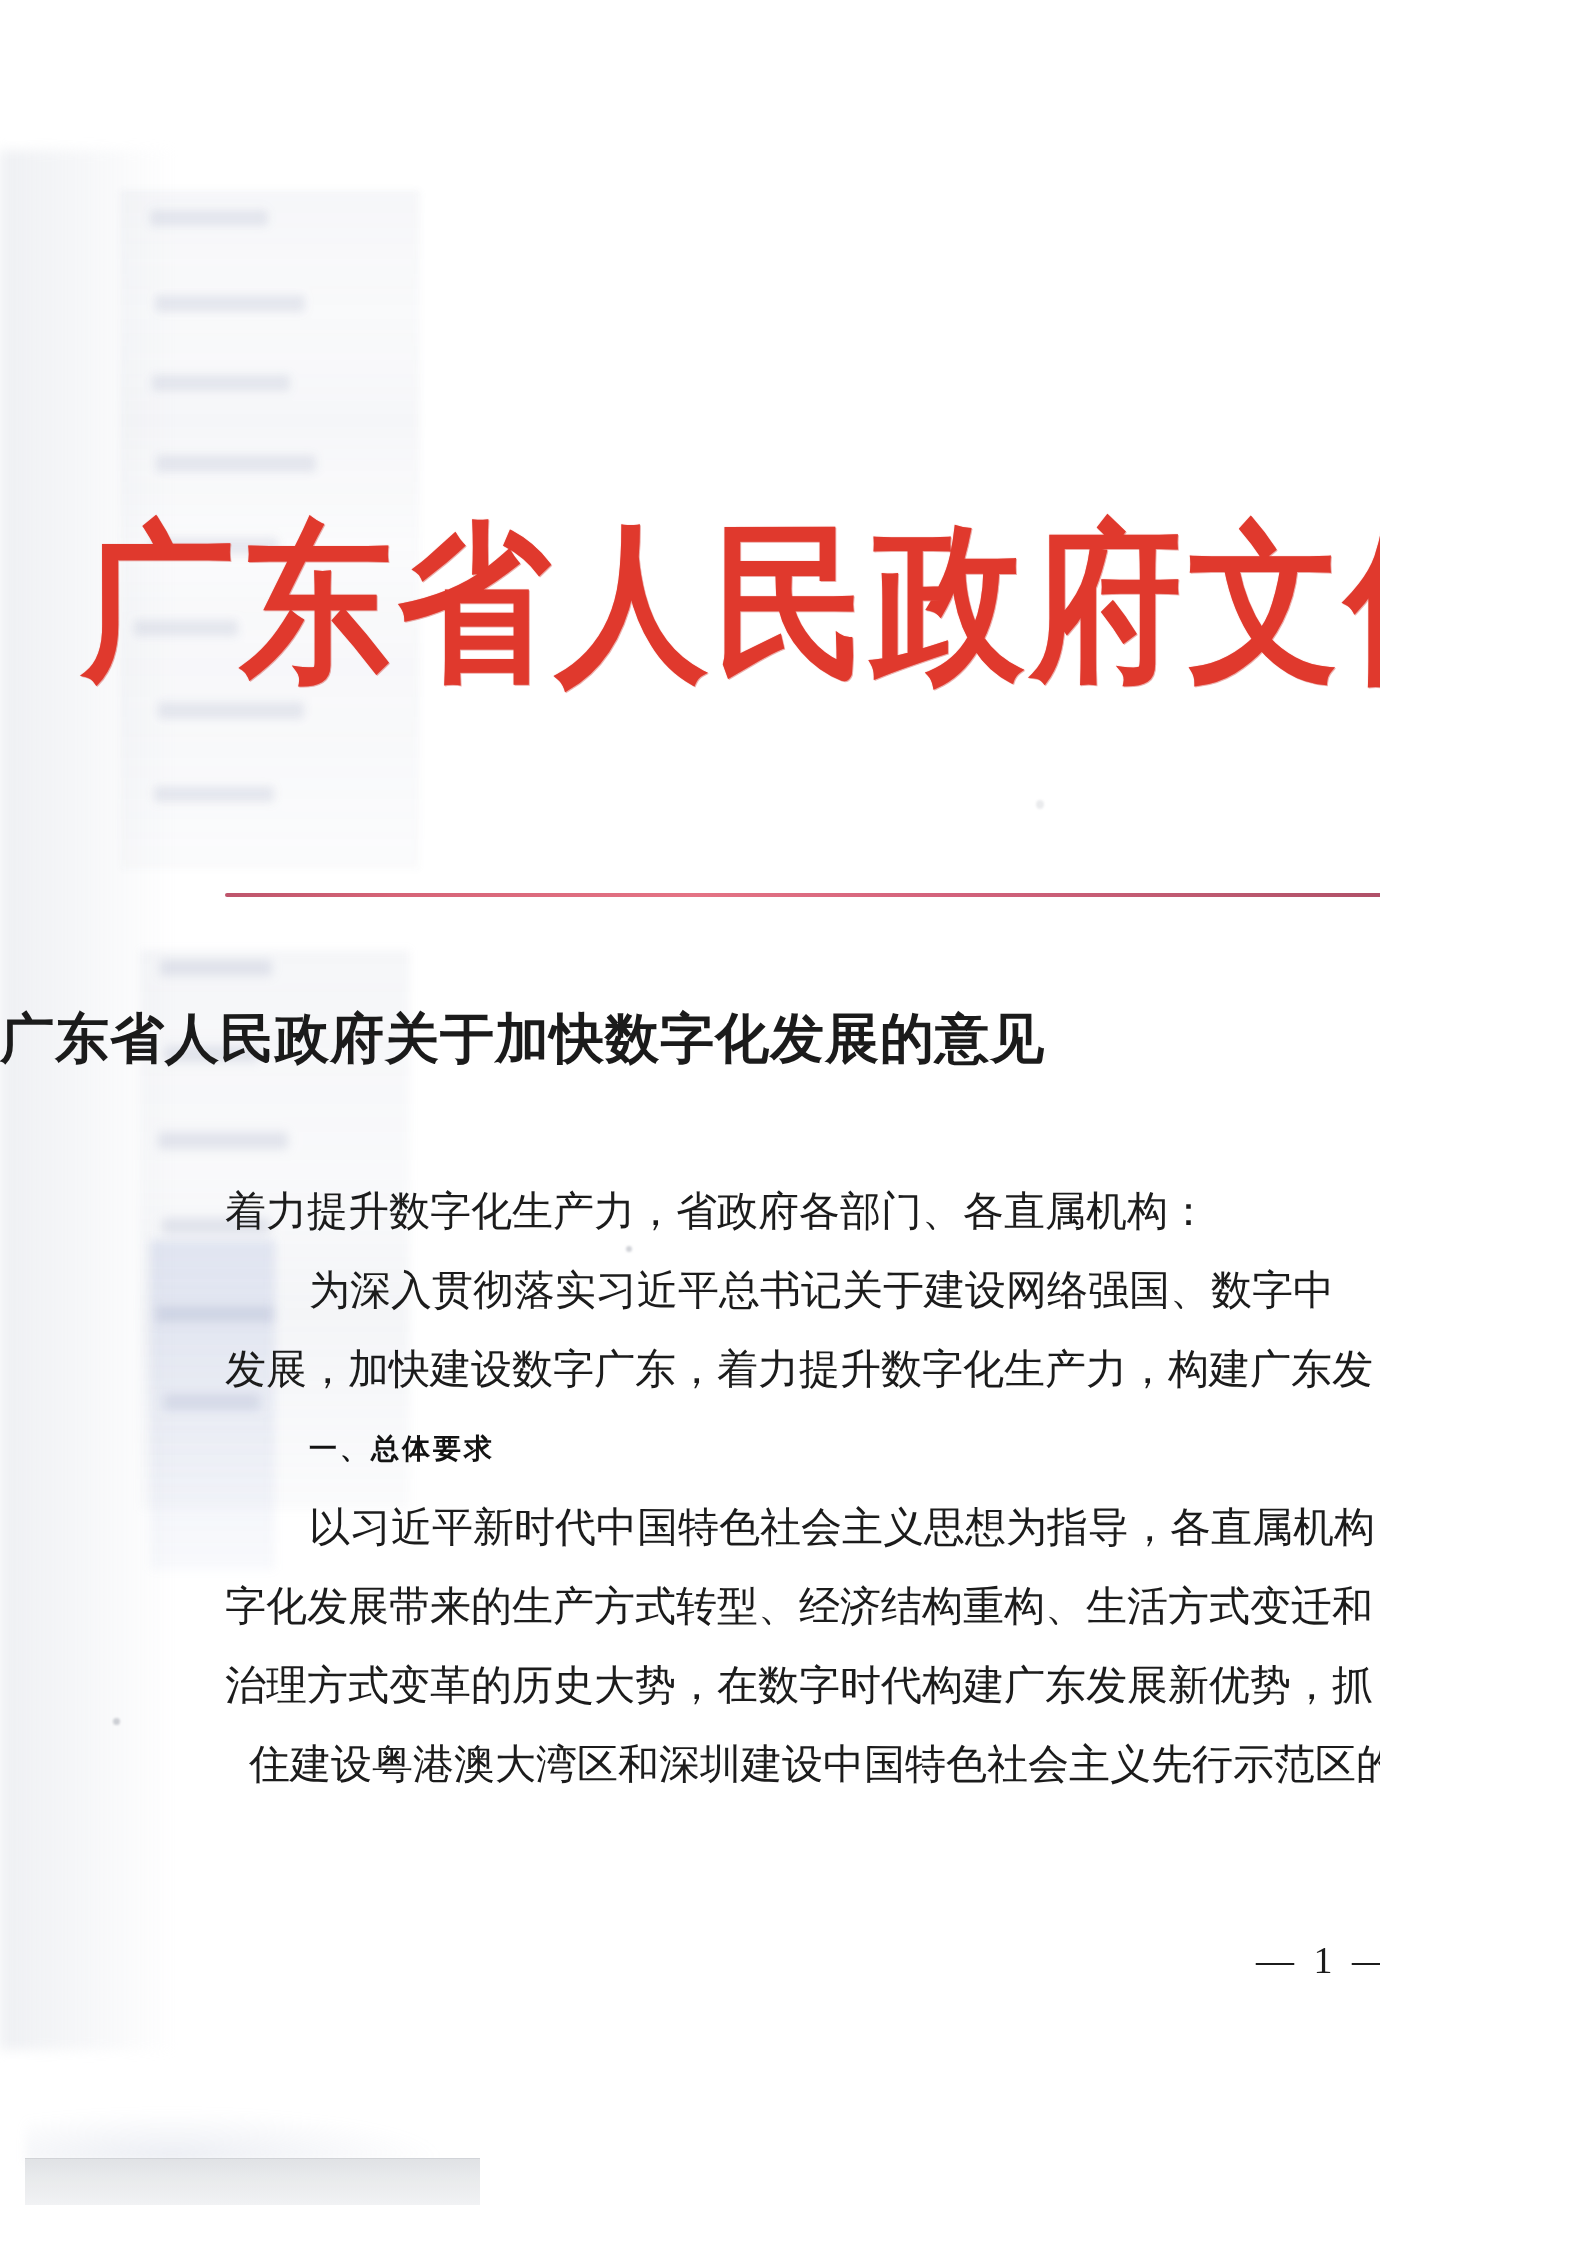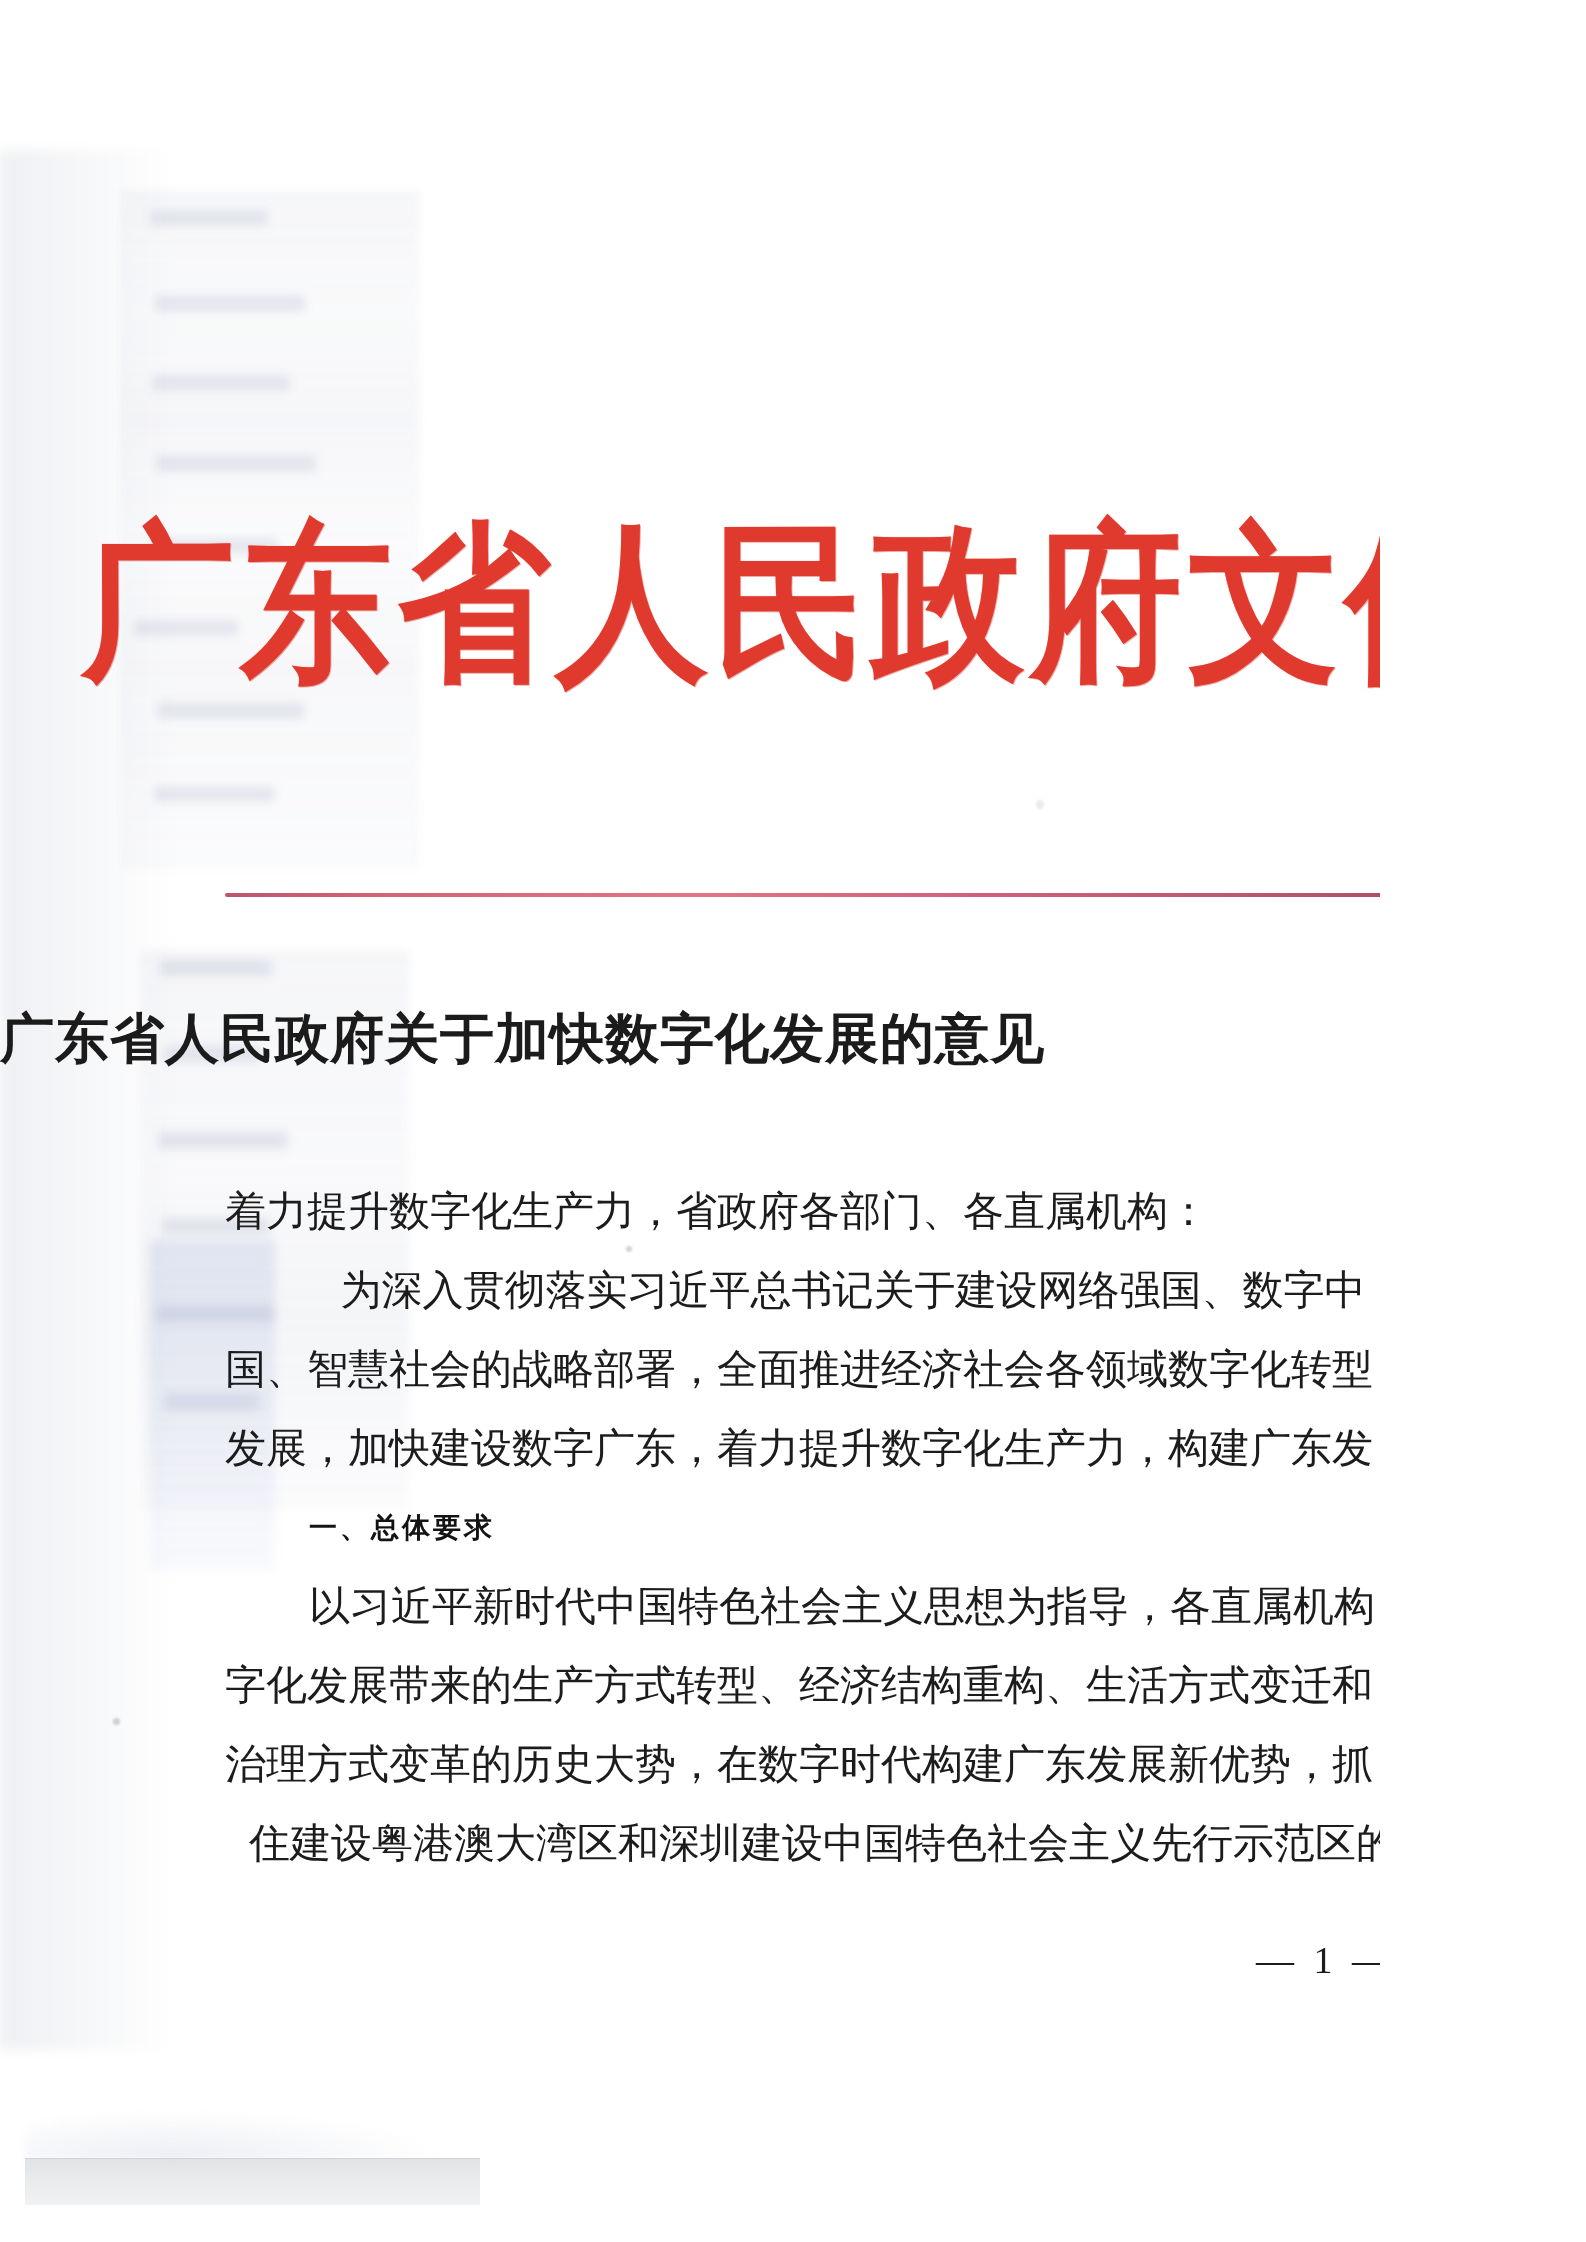--- a/index.html
+++ b/index.html
@@ -234,22 +234,21 @@
   </div>
 
   <div class="rule"></div>
 
   <div class="doc-title">广东省人民政府关于加快数字化发展的意见</div>
 
   <div class="body-block">
 
     <div class="line" style="letter-spacing: 0px;">着力提升数字化生产力，省政府各部门、各直属机构：</div>
 
-    <div class="line indent" style="letter-spacing: 0px; text-align: center;">为深入贯彻落实习近平总书记关于建设网络强国、数字中</div>
-    <div class="line" style="letter-spacing: 0px;">国、智慧社会的战略部署，全面推进经济社会各领域数字化转型</div>
+    <div class="line indent" style="letter-spacing: 0px;">为深入贯彻落实习近平总书记关于建设网络强国、数字中</div>
     <div class="line" style="letter-spacing: 0px;">发展，加快建设数字广东，着力提升数字化生产力，构建广东发</div>
 
     <div class="heading">一、总体要求</div>
 
     <div class="line indent" style="letter-spacing: 0px;">以习近平新时代中国特色社会主义思想为指导，各直属机构</div>
     <div class="line" style="letter-spacing: 0px;">字化发展带来的生产方式转型、经济结构重构、生活方式变迁和</div>
     <div class="line" style="letter-spacing: 0px;">治理方式变革的历史大势，在数字时代构建广东发展新优势，抓</div>
     <div class="line" style="letter-spacing: 0px; text-align: right;">住建设粤港澳大湾区和深圳建设中国特色社会主义先行示范区的</div>
   </div>
 

